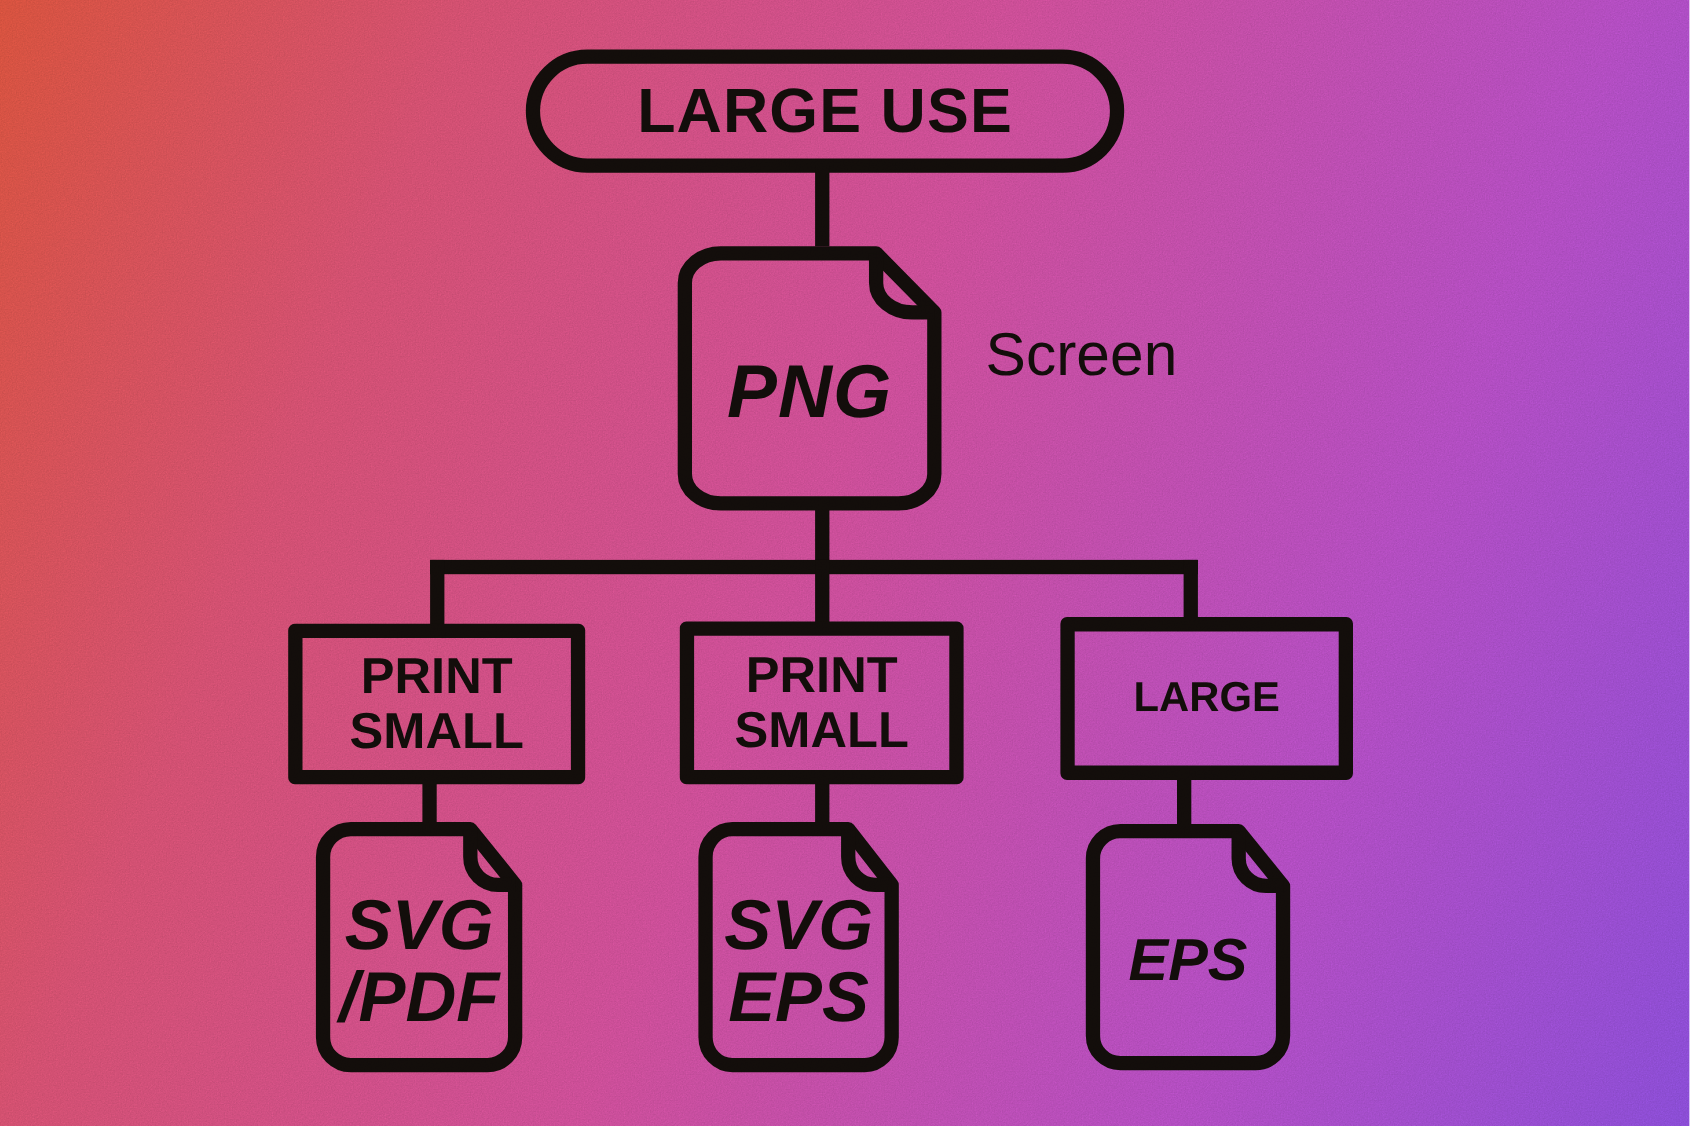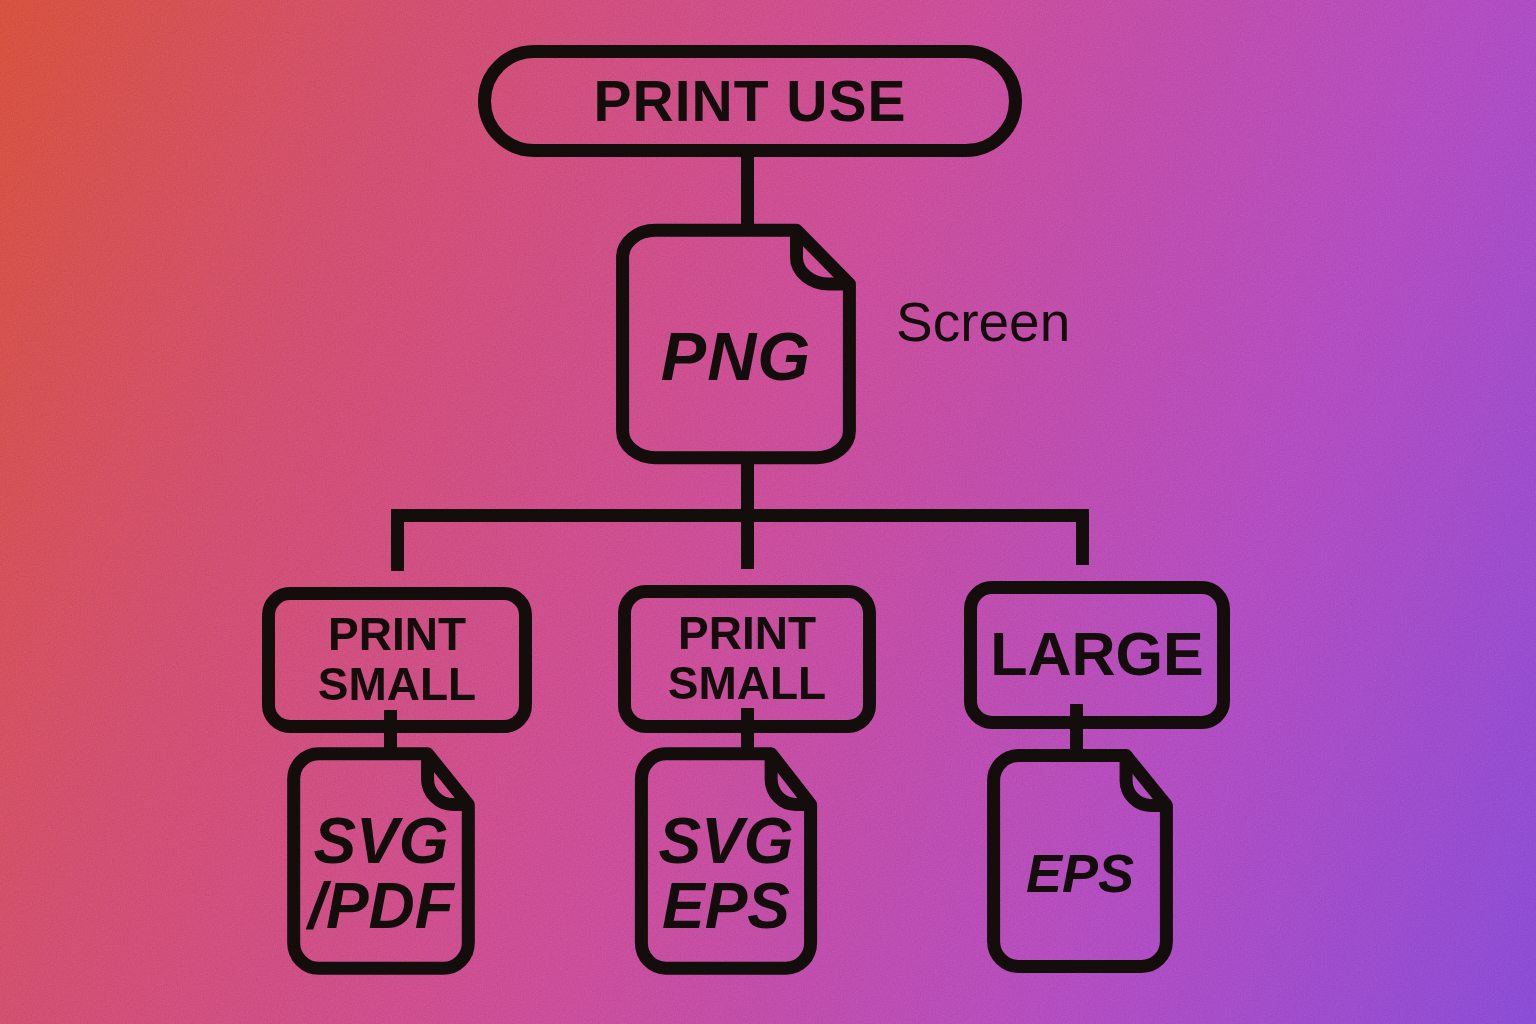--- a/index.html
+++ b/index.html
@@ -19,27 +19,27 @@
   .grain{position:absolute;inset:0;width:100%;height:100%;pointer-events:none;}
   .line{position:absolute;background:#16100d;}
   .pill{
     position:absolute;left:478px;top:45px;width:544px;height:112px;
     box-sizing:border-box;border:13px solid #16100d;border-radius:64px;
     display:flex;align-items:center;justify-content:center;
     font-weight:700;font-size:57px;letter-spacing:1px;
   }
   .box{
     position:absolute;box-sizing:border-box;
-    border:13px solid #16100d;border-radius:28px;
+    border:13px solid #16100d;border-radius:6px;
     display:flex;flex-direction:column;align-items:center;justify-content:center;
-    font-weight:700;font-size:46px;line-height:1.08;text-align:right;margin-top:20px;
+    font-weight:700;font-size:46px;line-height:1.08;text-align:right;
   }
   .box-left{left:262px;top:567px;width:270px;height:146px;}
   .box-mid{left:618px;top:565px;width:258px;height:148px;}
-  .box-right{left:964px;top:561px;width:266px;height:148px;font-size:61px;}
+  .box-right{left:964px;top:561px;width:266px;height:148px;font-size:38px;}
   .file{
     position:absolute;
   }
   .file svg{position:absolute;inset:0;width:100%;height:100%;overflow:visible;}
   .file .file-label{
     position:absolute;inset:0;padding-top:26px;
     display:flex;flex-direction:column;align-items:center;justify-content:center;
     font-weight:700;text-align:center;line-height:1.02;font-style:italic;
   }
   .file-png{left:610px;top:220px;width:252px;height:248px;}
@@ -64,21 +64,21 @@
   .c-box-file-left{left:384px;top:710px;width:13px;height:40px;}
   .c-box-file-mid{left:741px;top:708px;width:13px;height:42px;}
   .c-box-file-right{left:1070px;top:704px;width:13px;height:48px;}
 </style>
 </head>
 <body>
 
 <div class="canvas">
 
   <div class="pill">
-    <span>PRINT USE</span>
+    <span>LARGE USE</span>
   </div>
 
   <div class="line c-root-png"></div>
   <div class="line c-png-bar"></div>
   <div class="line c-hbar"></div>
   <div class="line c-drop-left"></div>
   <div class="line c-drop-mid"></div>
   <div class="line c-drop-right"></div>
   <div class="line c-box-file-left"></div>
   <div class="line c-box-file-mid"></div>

